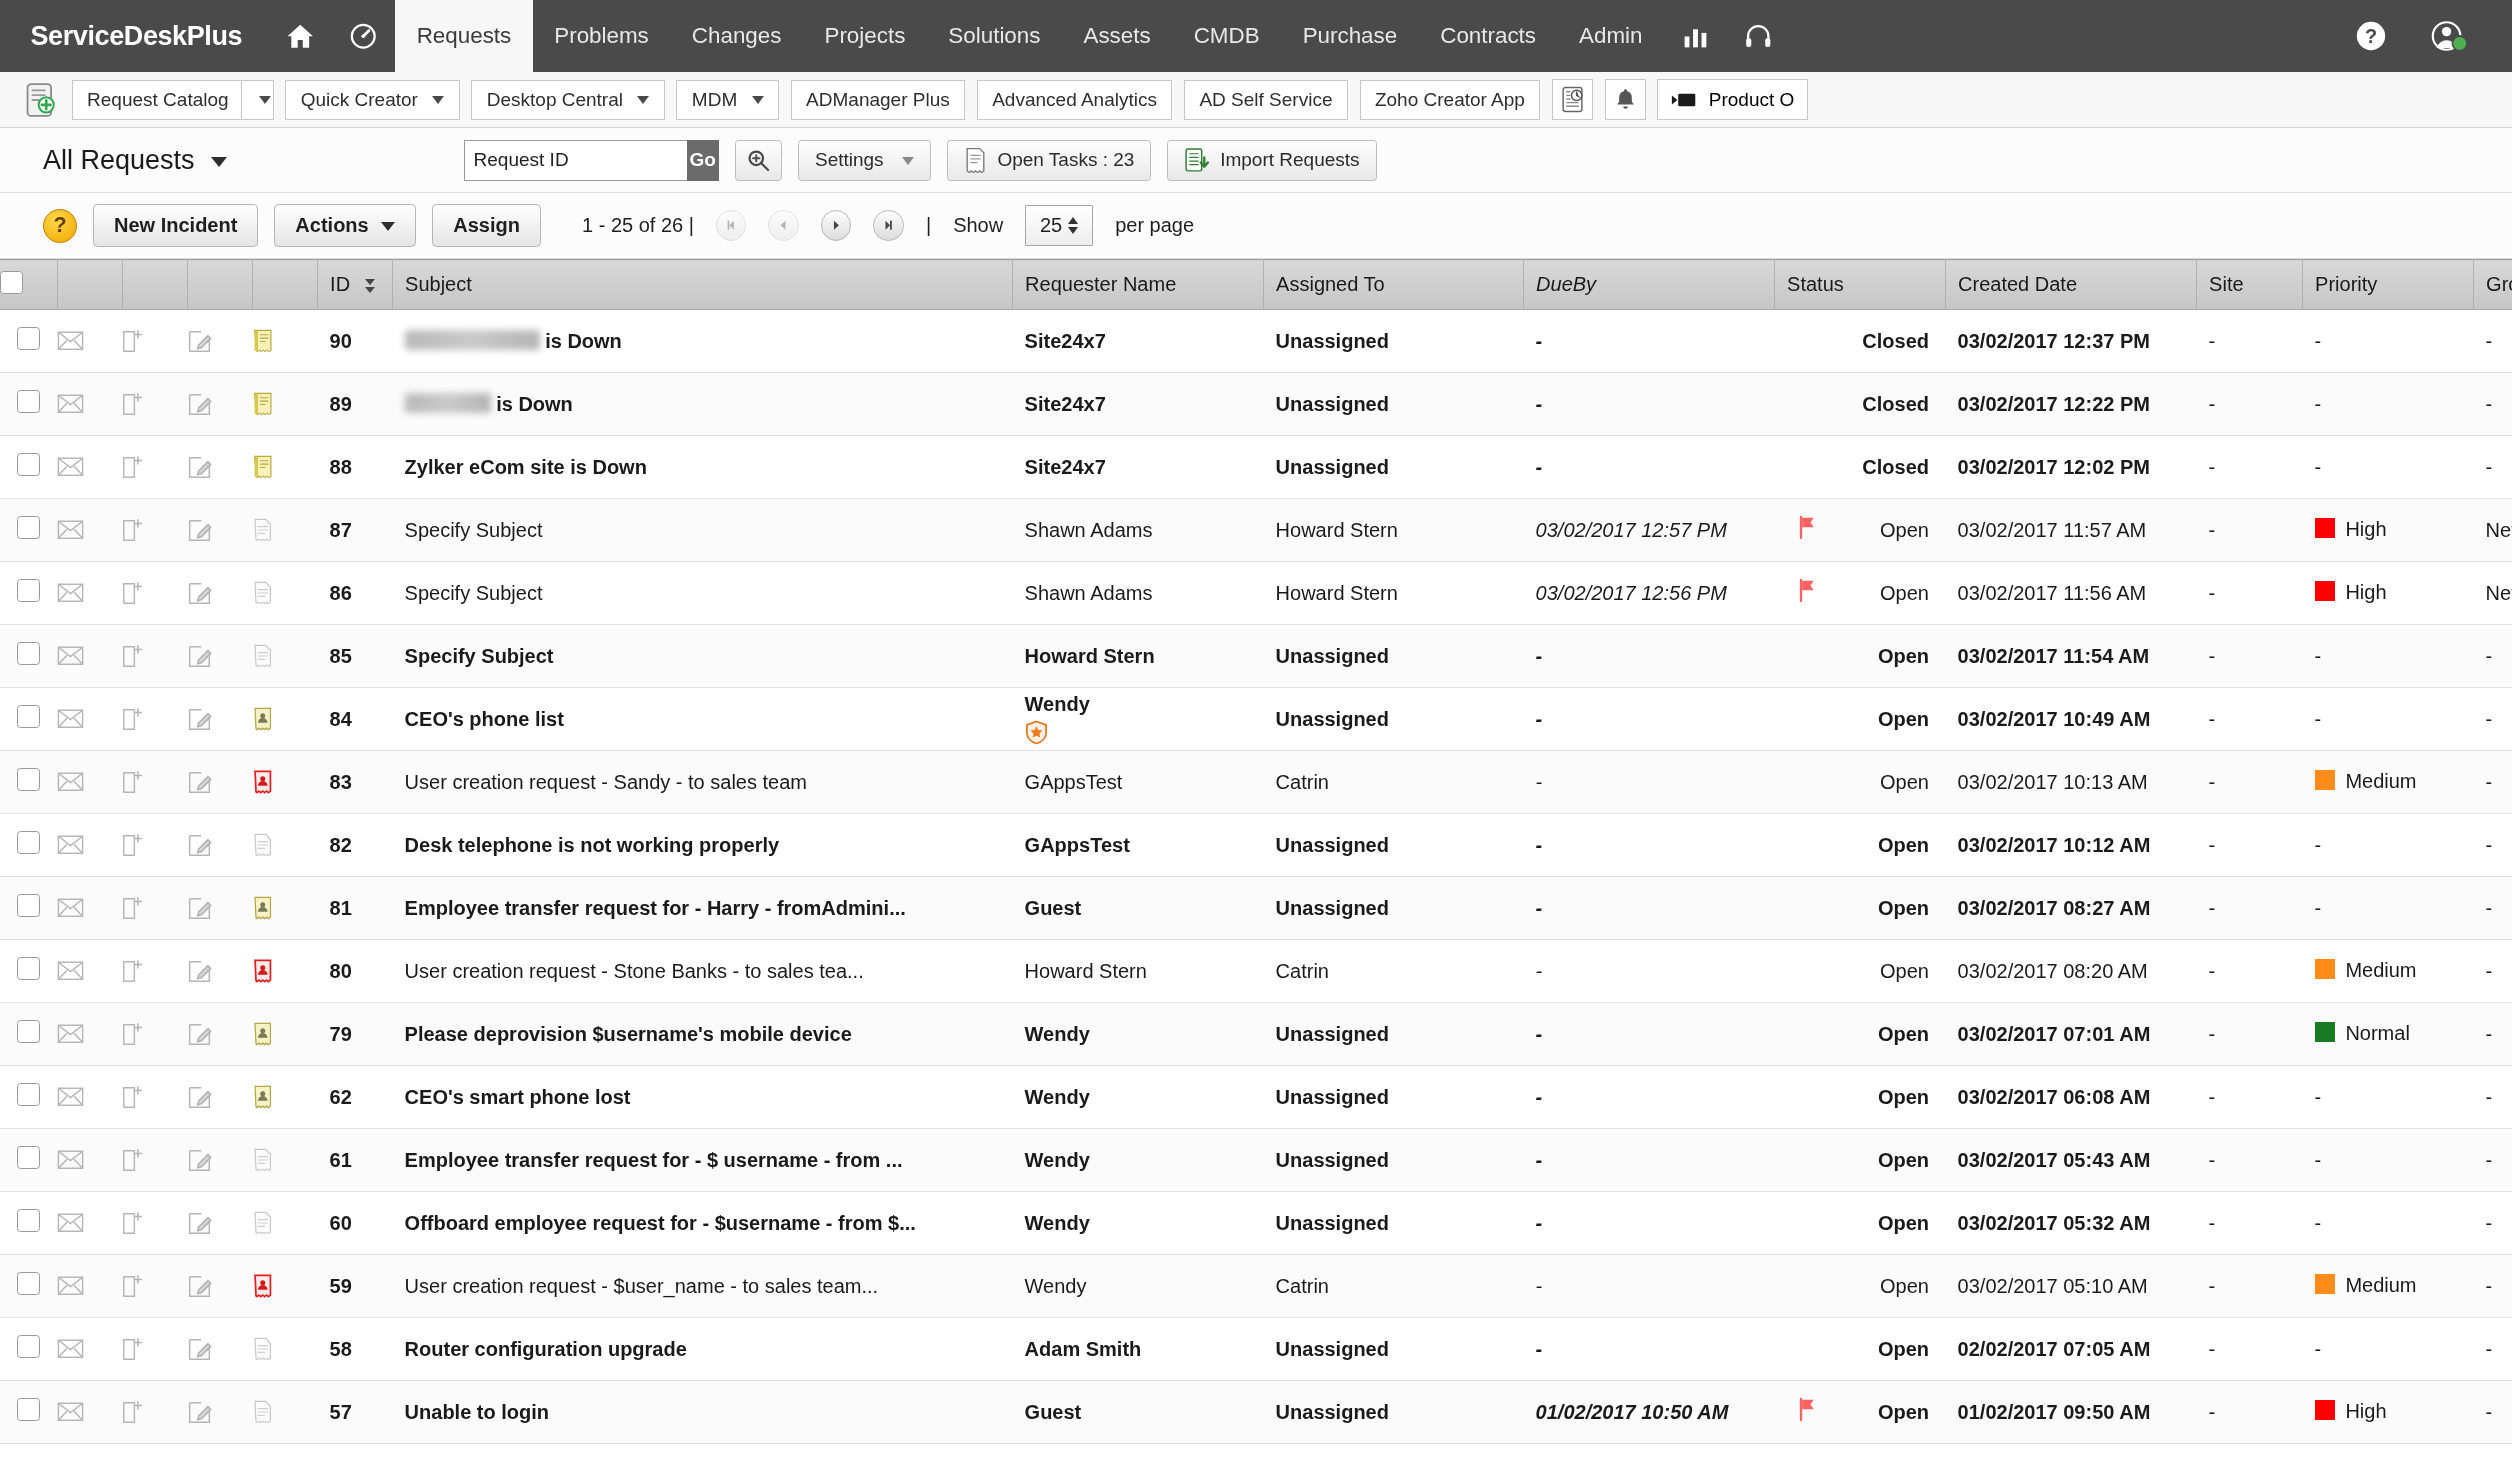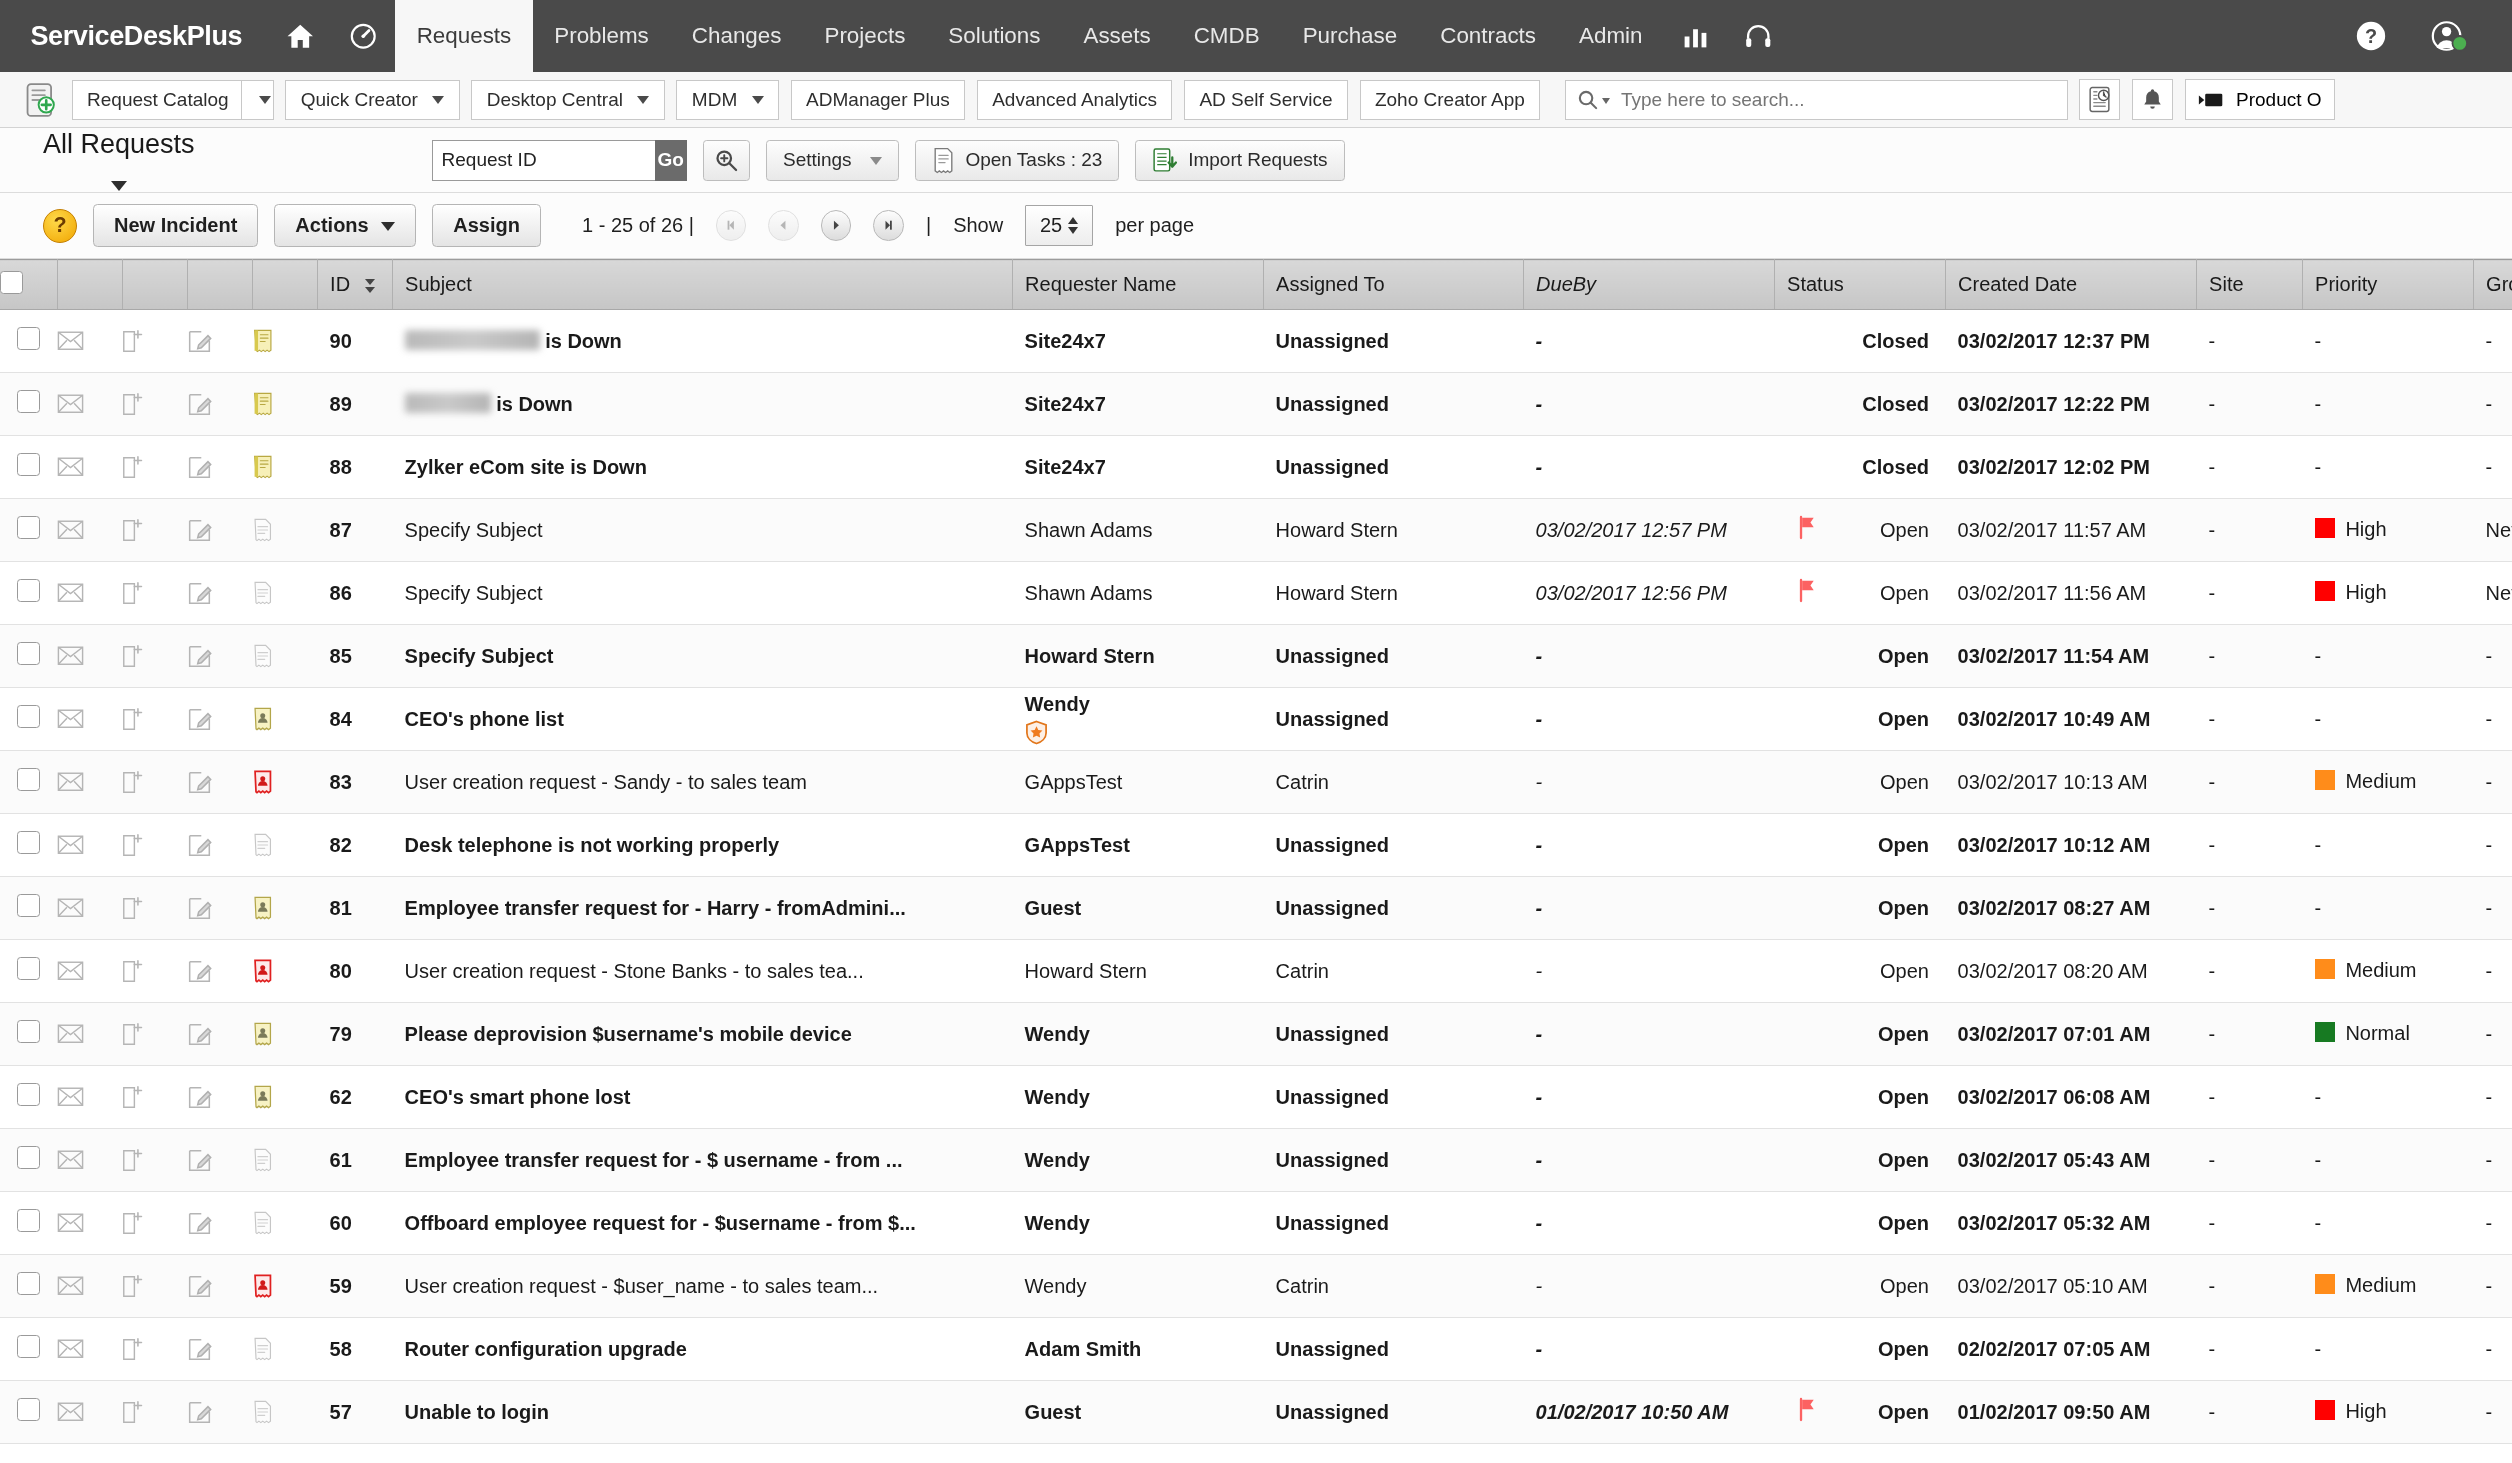--- a/index.html
+++ b/index.html
@@ -129,21 +129,20 @@
     height: 65px;
     background: #fcfcfc;
     border-bottom: 0.9px solid #dcdcdc;
     display: flex; align-items: center;
     padding: 0 20px 0 43px;
   }
   .allreq {
     display: flex; align-items: center; gap: 16px;
     font-size: 27px; color: #1a1a1a;
     cursor: pointer;
-    flex-direction: column;
   }
   .allreq .caret {
     border-left: 8px solid transparent;
     border-right: 8px solid transparent;
     border-top: 10px solid #2e2e2e;
     margin-top: 4.5px;
   }
   .reqid-wrap { display: flex; margin-left: 237px; height: 41px; }
   .reqid-input {
     width: 223px; height: 41px;
@@ -421,30 +420,20 @@
   </div>
   <div class="tb-btn">
     <span>MDM</span>
     <span class="caret"></span>
   </div>
   <div class="tb-btn">ADManager Plus</div>
   <div class="tb-btn">Advanced Analytics</div>
   <div class="tb-btn">AD Self Service</div>
   <div class="tb-btn">Zoho Creator App</div>
 
-  <div class="search-wrap">
-    <span>
-      <svg width="23" height="23" viewBox="0 0 24 24" fill="none" stroke="#6a6a6a" stroke-width="2.2">
-        <circle cx="10.5" cy="10.5" r="6.5"></circle>
-          <path d="M15.4 15.4 L21 21" stroke-linecap="round"></path>
-      </svg>
-    </span>
-    <span class="mini-caret"></span>
-    <input class="search-input" type="text" placeholder="Type here to search..." style="">
-  </div>
 
   <div class="tb-sq">
     <svg width="25" height="27" viewBox="0 0 24 26">
       <rect x="3" y="1.5" width="18" height="23" rx="2" fill="#ffffff" stroke="#666" stroke-width="1.4"></rect>
       <path d="M6.5 5.5h3M6.5 9h3M6.5 12.5h3M6.5 16h11M6.5 19.5h11" stroke="#8a8a8a" stroke-width="1.3" stroke-linecap="round"></path>
       <circle cx="16" cy="9" r="5" fill="#ffffff" stroke="#555" stroke-width="1.4"></circle>
       <path d="M16 5.8V9l2.3 1.6" stroke="#555" stroke-width="1.4" stroke-linecap="round"></path>
     </svg>
   </div>
   <div class="tb-sq">

